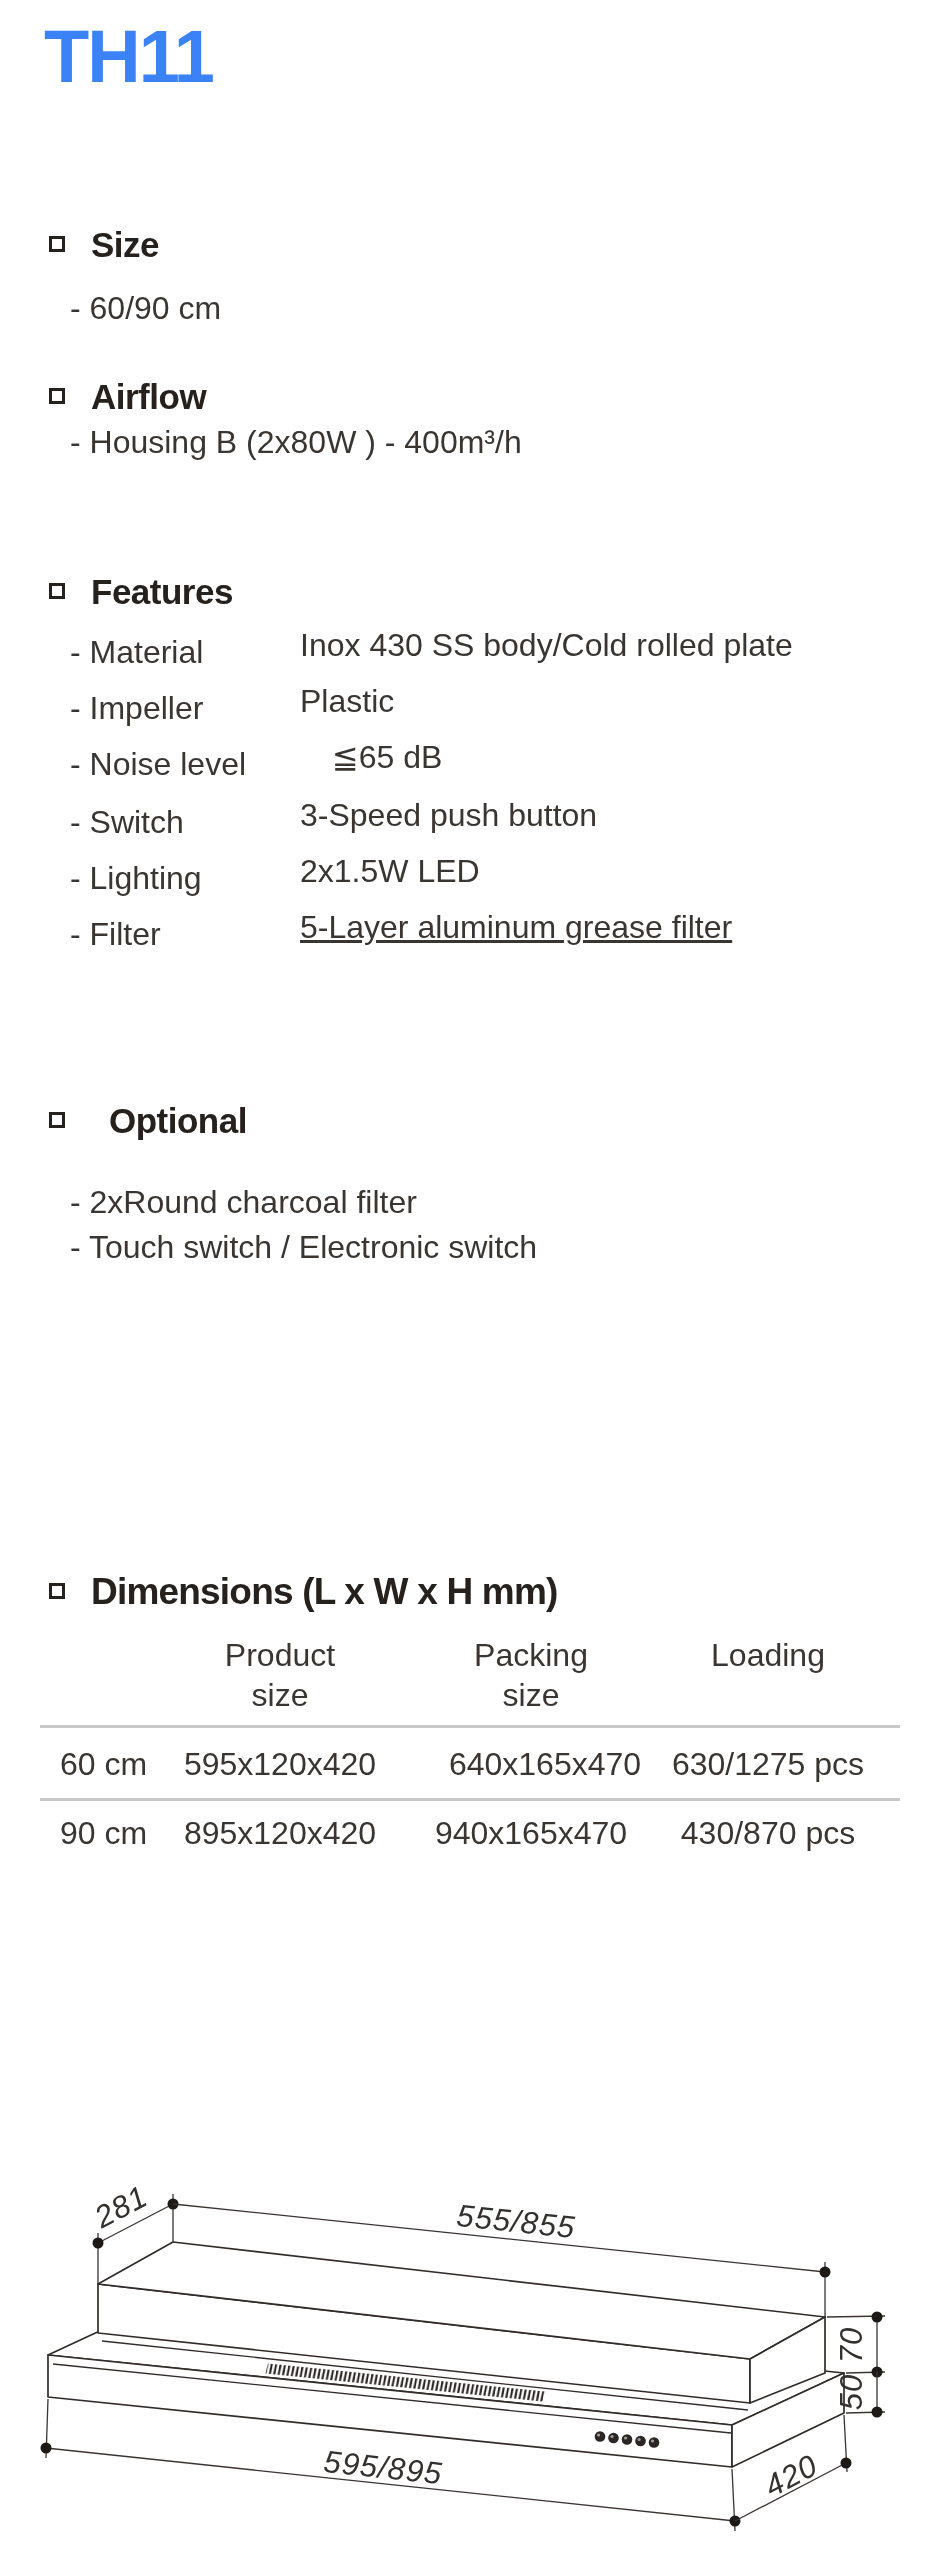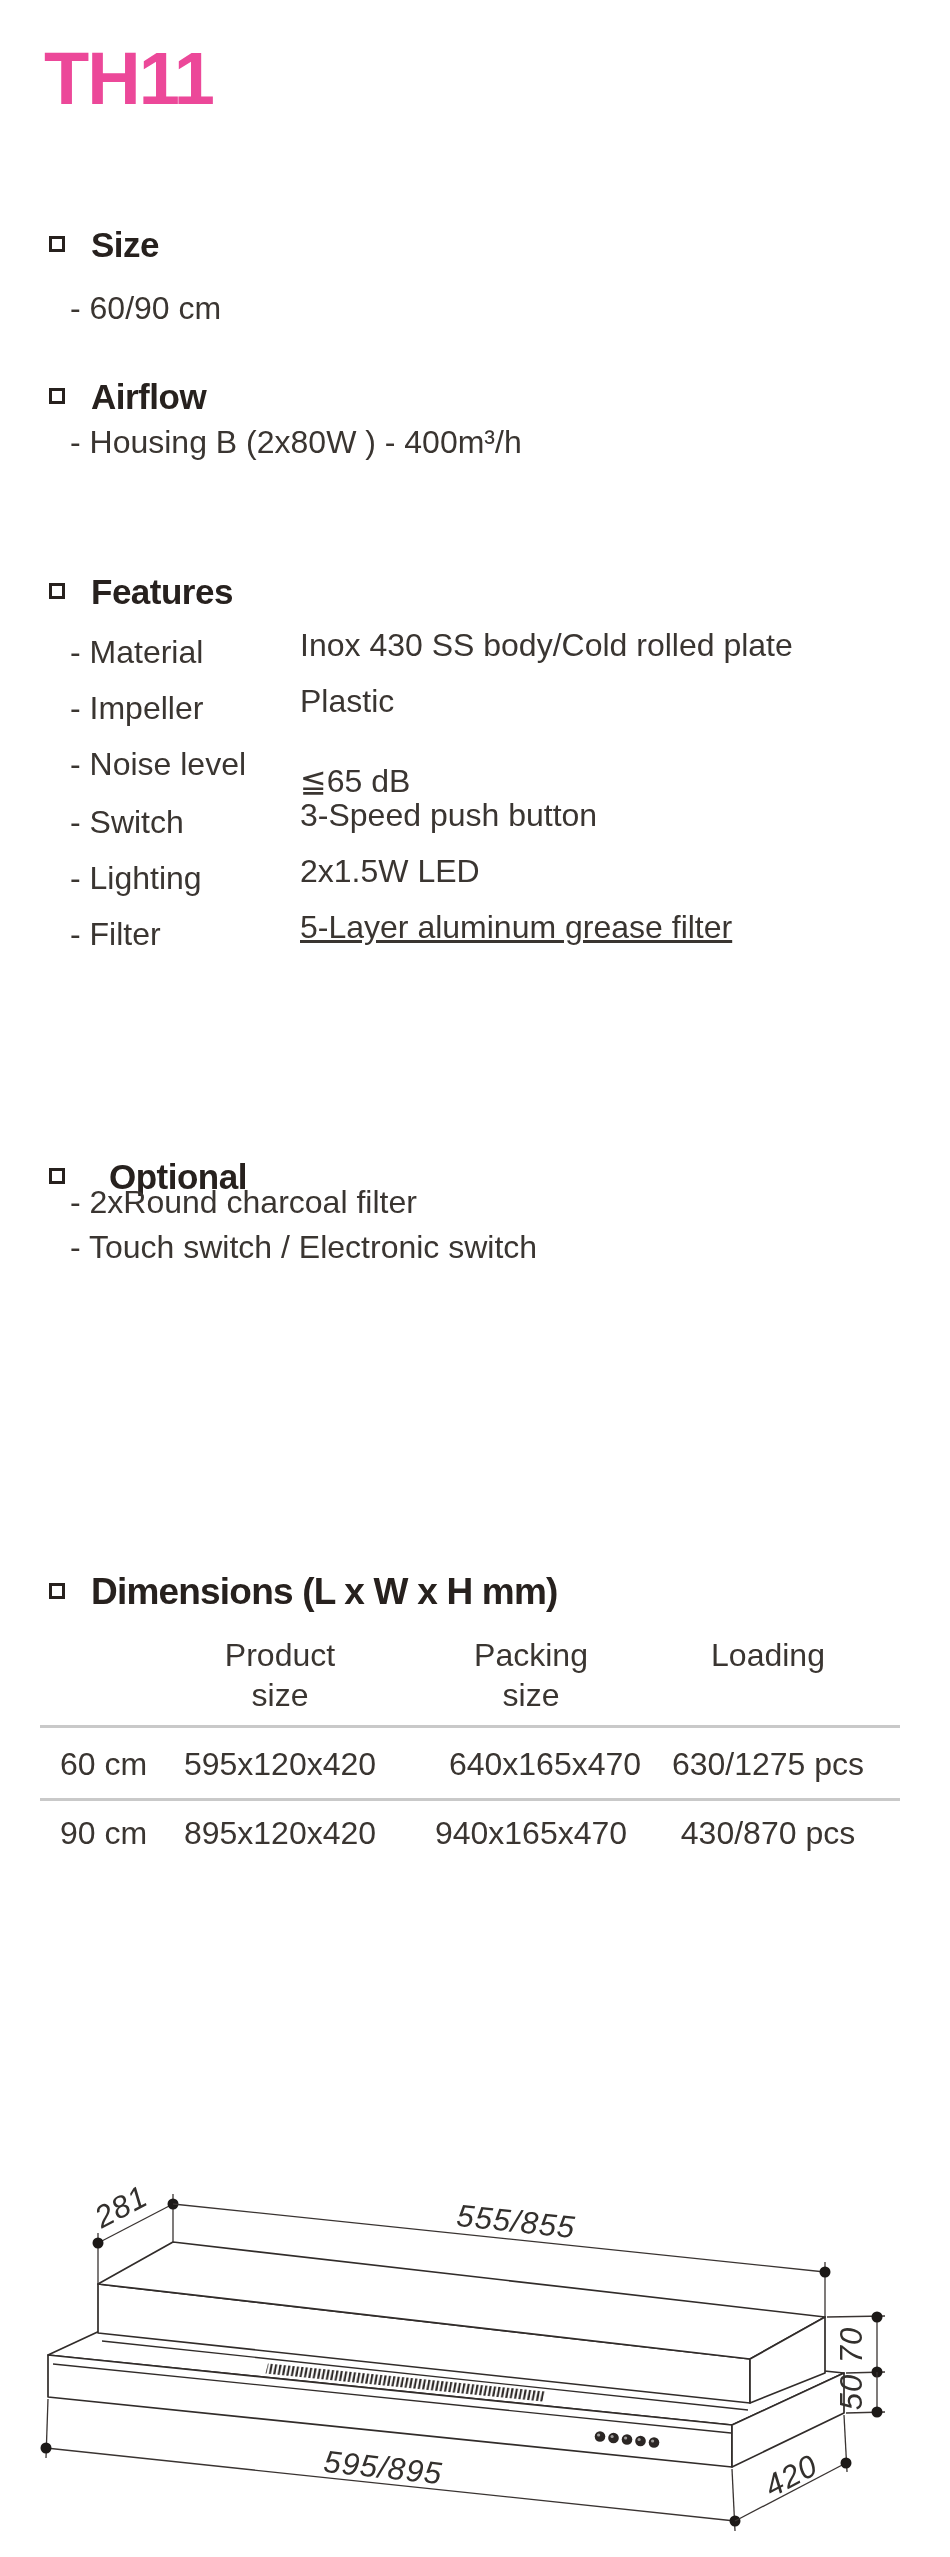--- a/index.html
+++ b/index.html
@@ -4,23 +4,23 @@
 <style>
   * { margin:0; padding:0; box-sizing:border-box; }
   html,body { background:#ffffff; }
   body {
     width:950px; height:2557px; position:relative; overflow:hidden;
     font-family:"Liberation Sans","DejaVu Sans",sans-serif;
     color:#39332f;
   }
   .abs { position:absolute; }
   .title {
-    left:44px; top:42px;
+    left:44px; top:20px;
     font-size:74px; font-weight:bold; letter-spacing:-2px;
-    color:#ec4899; line-height:1.0;
+    color:#3b82f6; line-height:1.0;
   }
   .sec-heading {
     left:49px; display:flex; align-items:center; gap:26px;
     font-size:35px; font-weight:bold; letter-spacing:-0.5px;
     color:#27211e; line-height:42px;
   }
   .sec-heading.big { font-size:37px; letter-spacing:-0.8px; }
   .bullet {
     width:16px; height:16px; border:3px solid #27211e; flex:none;
     margin-top:-2px; background:#fff;
@@ -65,29 +65,29 @@
 
 <div class="abs sec-heading" style="top:571px;">
   <span class="bullet"></span>
   <span>Features</span>
 </div>
 <div class="abs flabel" style="top:633px;">- Material</div>
 <div class="abs fvalue" style="top:626px;">Inox 430 SS body/Cold rolled plate</div>
 <div class="abs flabel" style="top:689px;">- Impeller</div>
 <div class="abs fvalue" style="top:682px;">Plastic</div>
 <div class="abs flabel" style="top:745px;">- Noise level</div>
-<div class="abs fvalue" style="top:762px;">≦65 dB</div>
+<div class="abs fvalue" style="top:738px;margin-left:32px;">≦65 dB</div>
 <div class="abs flabel" style="top:803px;">- Switch</div>
 <div class="abs fvalue" style="top:796px;">3-Speed push button</div>
 <div class="abs flabel" style="top:859px;">- Lighting</div>
 <div class="abs fvalue" style="top:852px;">2x1.5W LED</div>
 <div class="abs flabel" style="top:915px;">- Filter</div>
 <div class="abs fvalue" style="top:908px;text-decoration:underline;">5-Layer aluminum grease filter</div>
 
-<div class="abs sec-heading" style="top:1156px;gap:44px;">
+<div class="abs sec-heading" style="top:1100px;gap:44px;">
   <span class="bullet"></span>
   <span>Optional</span>
 </div>
 <div class="abs item" style="top:1183px;">- 2xRound charcoal filter</div>
 <div class="abs item" style="top:1228px;">- Touch switch / Electronic switch</div>
 
 <div class="abs sec-heading big" style="top:1571px;">
   <span class="bullet"></span>
   <span>Dimensions (L x W x H mm)</span>
 </div>

